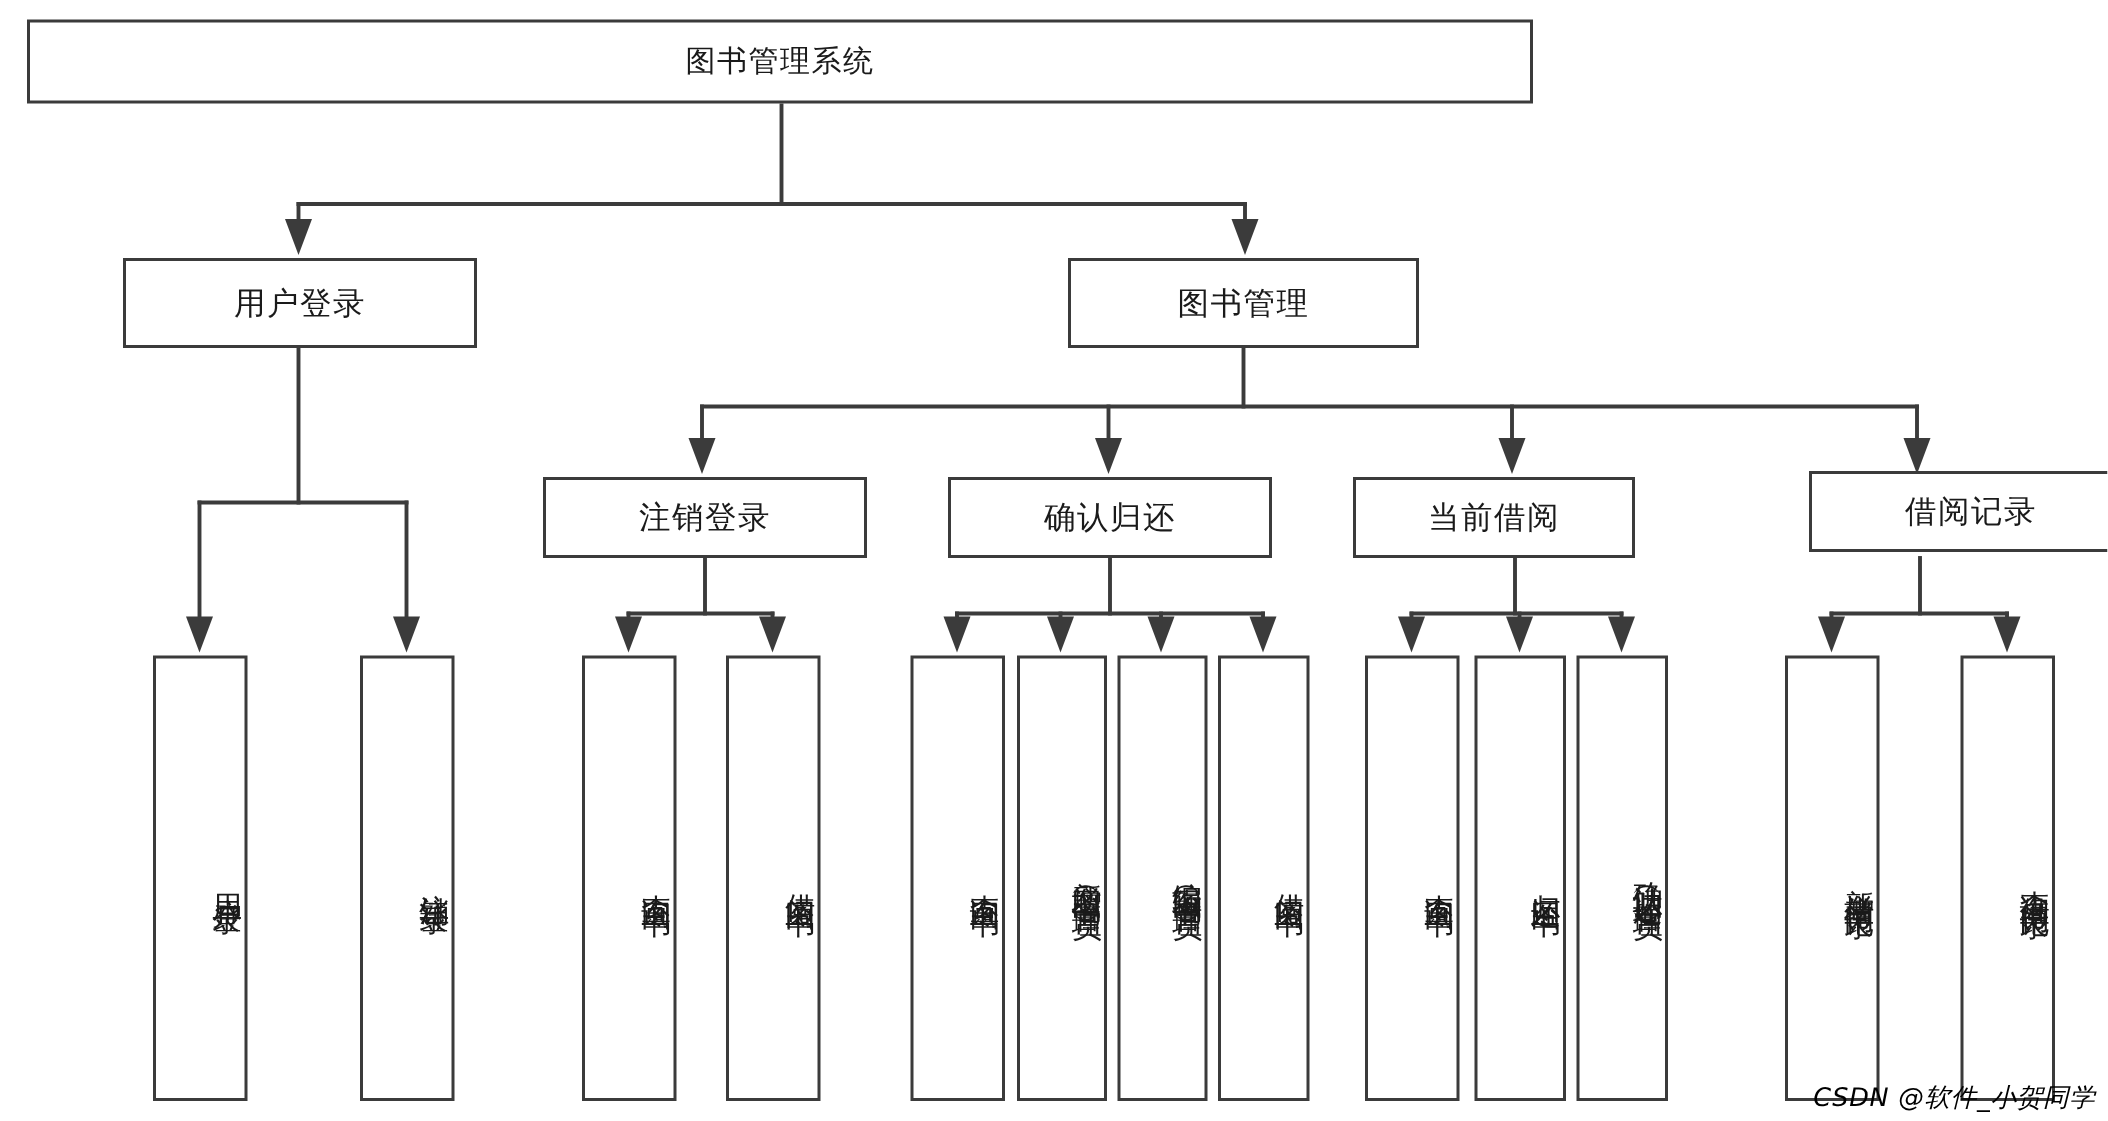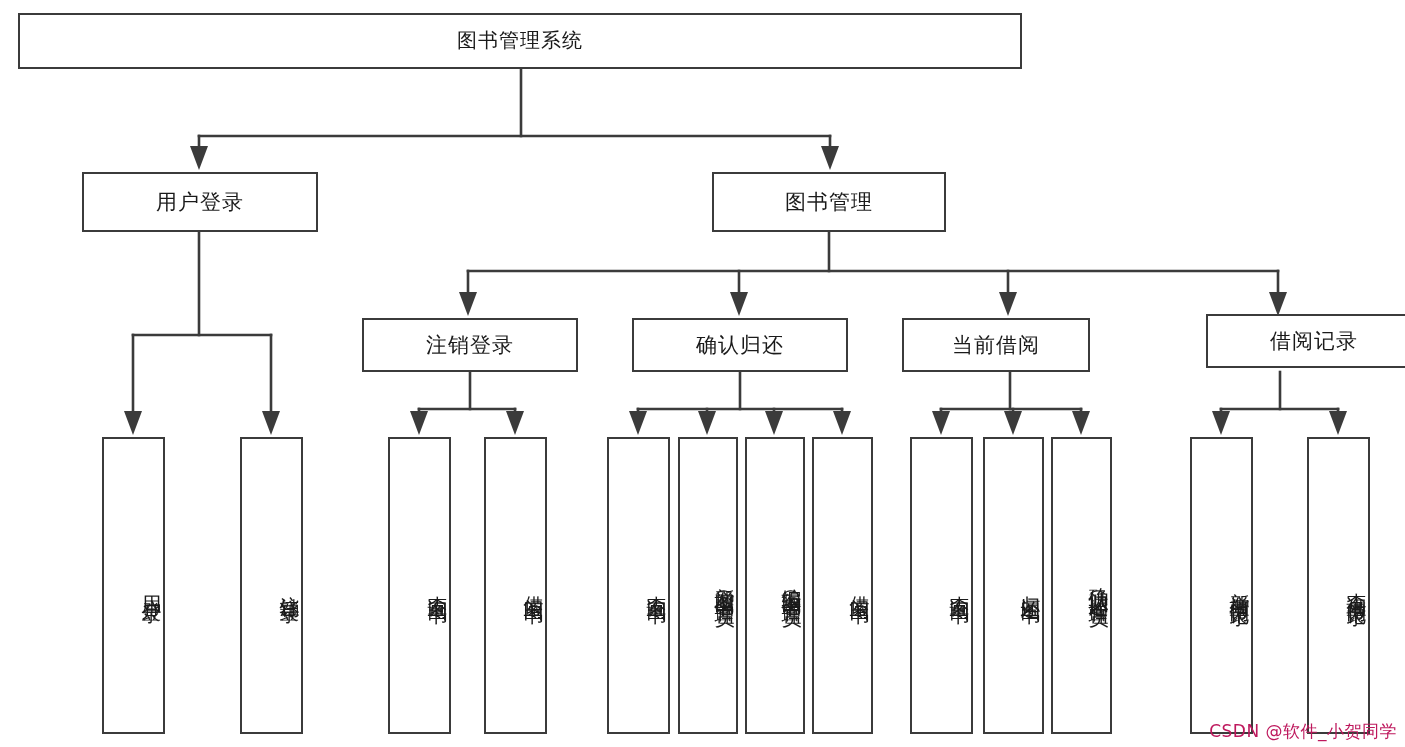--- a/index.html
+++ b/index.html
@@ -59,24 +59,25 @@
     white-space: nowrap;
   }
   .node.leaf .node-label {
     white-space: normal;
   }
   #watermark {
     position: absolute;
     right: 8px;
     bottom: 4px;
     font-size: 17px;
-    color: #be185d;
+    color: #000000;
     letter-spacing: 0.5px;
     white-space: nowrap;
     user-select: none;
+    font-style: italic;
   }
 </style>
 </head>
 <body>
 
 <div id="diagram-root">
 
   <svg id="edge-layer" viewBox="0 0 1405 747" width="1405" height="747" xmlns="http://www.w3.org/2000/svg">
       <line x1="521" y1="69" x2="521" y2="136" stroke="#3b3b3b" stroke-width="2.6" stroke-linecap="square"></line>
       <line x1="199" y1="136" x2="830" y2="136" stroke="#3b3b3b" stroke-width="2.6" stroke-linecap="square"></line>

